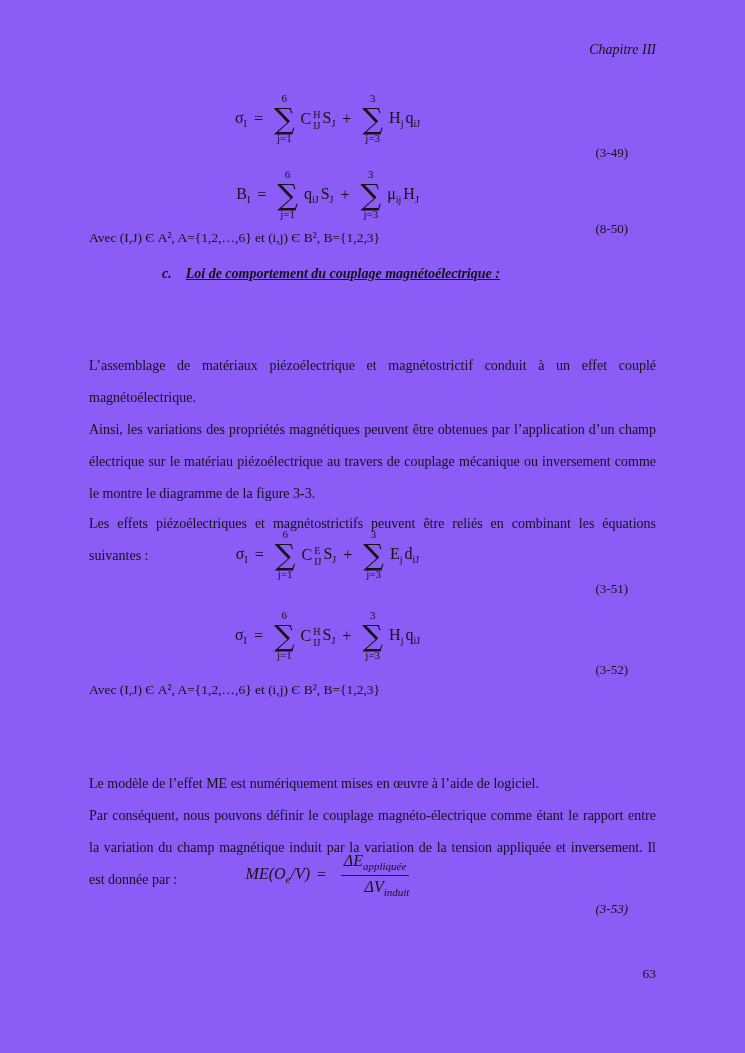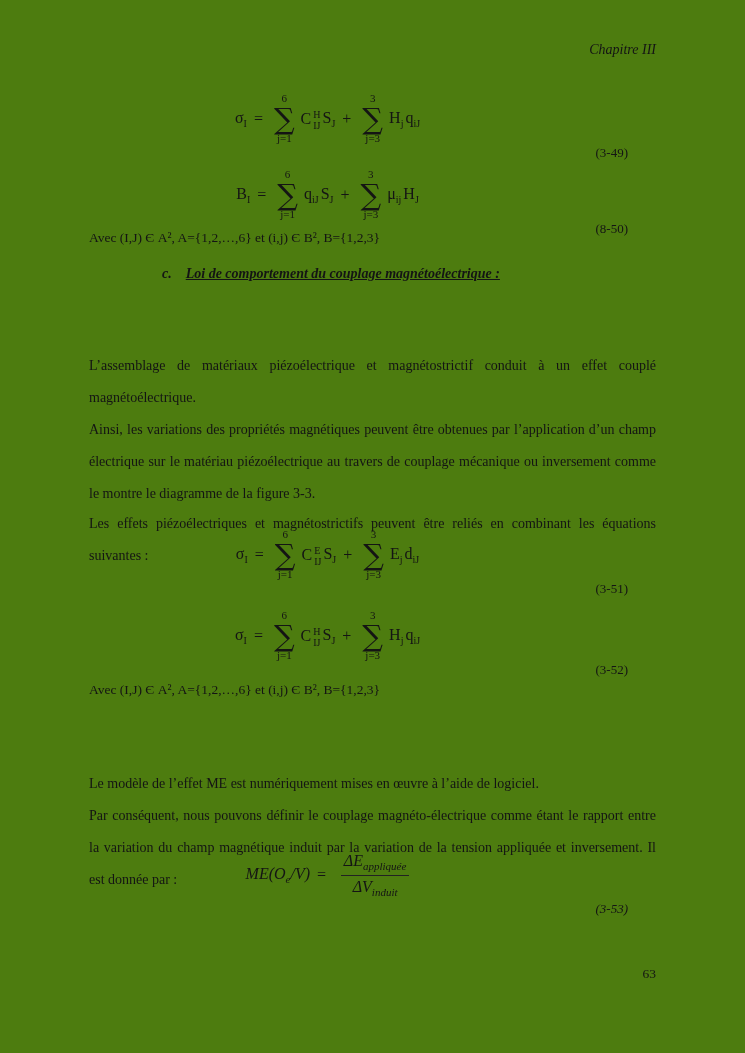--- a/index.html
+++ b/index.html
@@ -1,20 +1,20 @@
 <!DOCTYPE html>
 <html><head>
 <meta charset="utf-8">
 <style>
   html,body{margin:0;padding:0;background:#e8e8e8;}
   .page{
     position:relative;
     width:745px;height:1053px;
     margin:0 auto;
-    background:#4d7c0f;
+    background:#8b5cf6;
     font-family:"Liberation Serif", serif;
     color:#141414;
     overflow:hidden;
   }
   .block{position:absolute;left:89px;right:89px;}
   .header-line{top:42px;text-align:right;font-style:italic;font-size:14px;}
   .para{font-size:14px;line-height:32px;text-align:justify;margin-top:48px;}
   .avec-line{font-size:13.5px;}
   .section-heading{font-size:14px;font-weight:bold;font-style:italic;padding-left:73px;}
   .section-heading .sec-title{text-decoration:underline;margin-left:14px;margin-top:20px;}
@@ -22,21 +22,21 @@
   .eq-row{display:flex;justify-content:center;align-items:center;}
   .eq{display:inline-flex;align-items:center;font-size:16px;transform:translateX(-45px);}
   .eq-label{position:absolute;right:28px;top:50%;transform:translateY(-50%);font-size:13px;margin-top:34px;}
   .sum{display:inline-flex;flex-direction:column;align-items:center;margin:0 5px;line-height:1;}
   .sum .lim{font-size:11px;line-height:1.25;}
   .sum .op{font-size:29px;line-height:0.9;font-family:"DejaVu Serif", serif;}
   .atom{display:inline-block;margin:0 1px;font-family:Liberation Serif, serif;}
   .atom sub{font-size:10px;}
   .stack{display:inline-flex;flex-direction:column;align-items:flex-start;font-size:10px;line-height:1.15;vertical-align:middle;margin:0 1px;transform:translateY(1px);}
   .opchar{margin:0 6px;}
-  .frac{display:inline-flex;flex-direction:column;align-items:center;margin-left:8px;font-size:16px;}
+  .frac{display:inline-flex;flex-direction:column;align-items:flex-end;margin-left:8px;font-size:16px;}
   .frac .num{border-bottom:1.2px solid #222;padding:0 3px 2px;}
   .frac .den{padding-top:2px;}
   .frac sub{font-size:11px;}
   .lhs-me{font-size:16px;}
   .lhs-me sub{font-size:11px;}
   .page-number{top:966px;text-align:right;font-size:13.5px;}
 </style>
 </head>
 <body>
 

